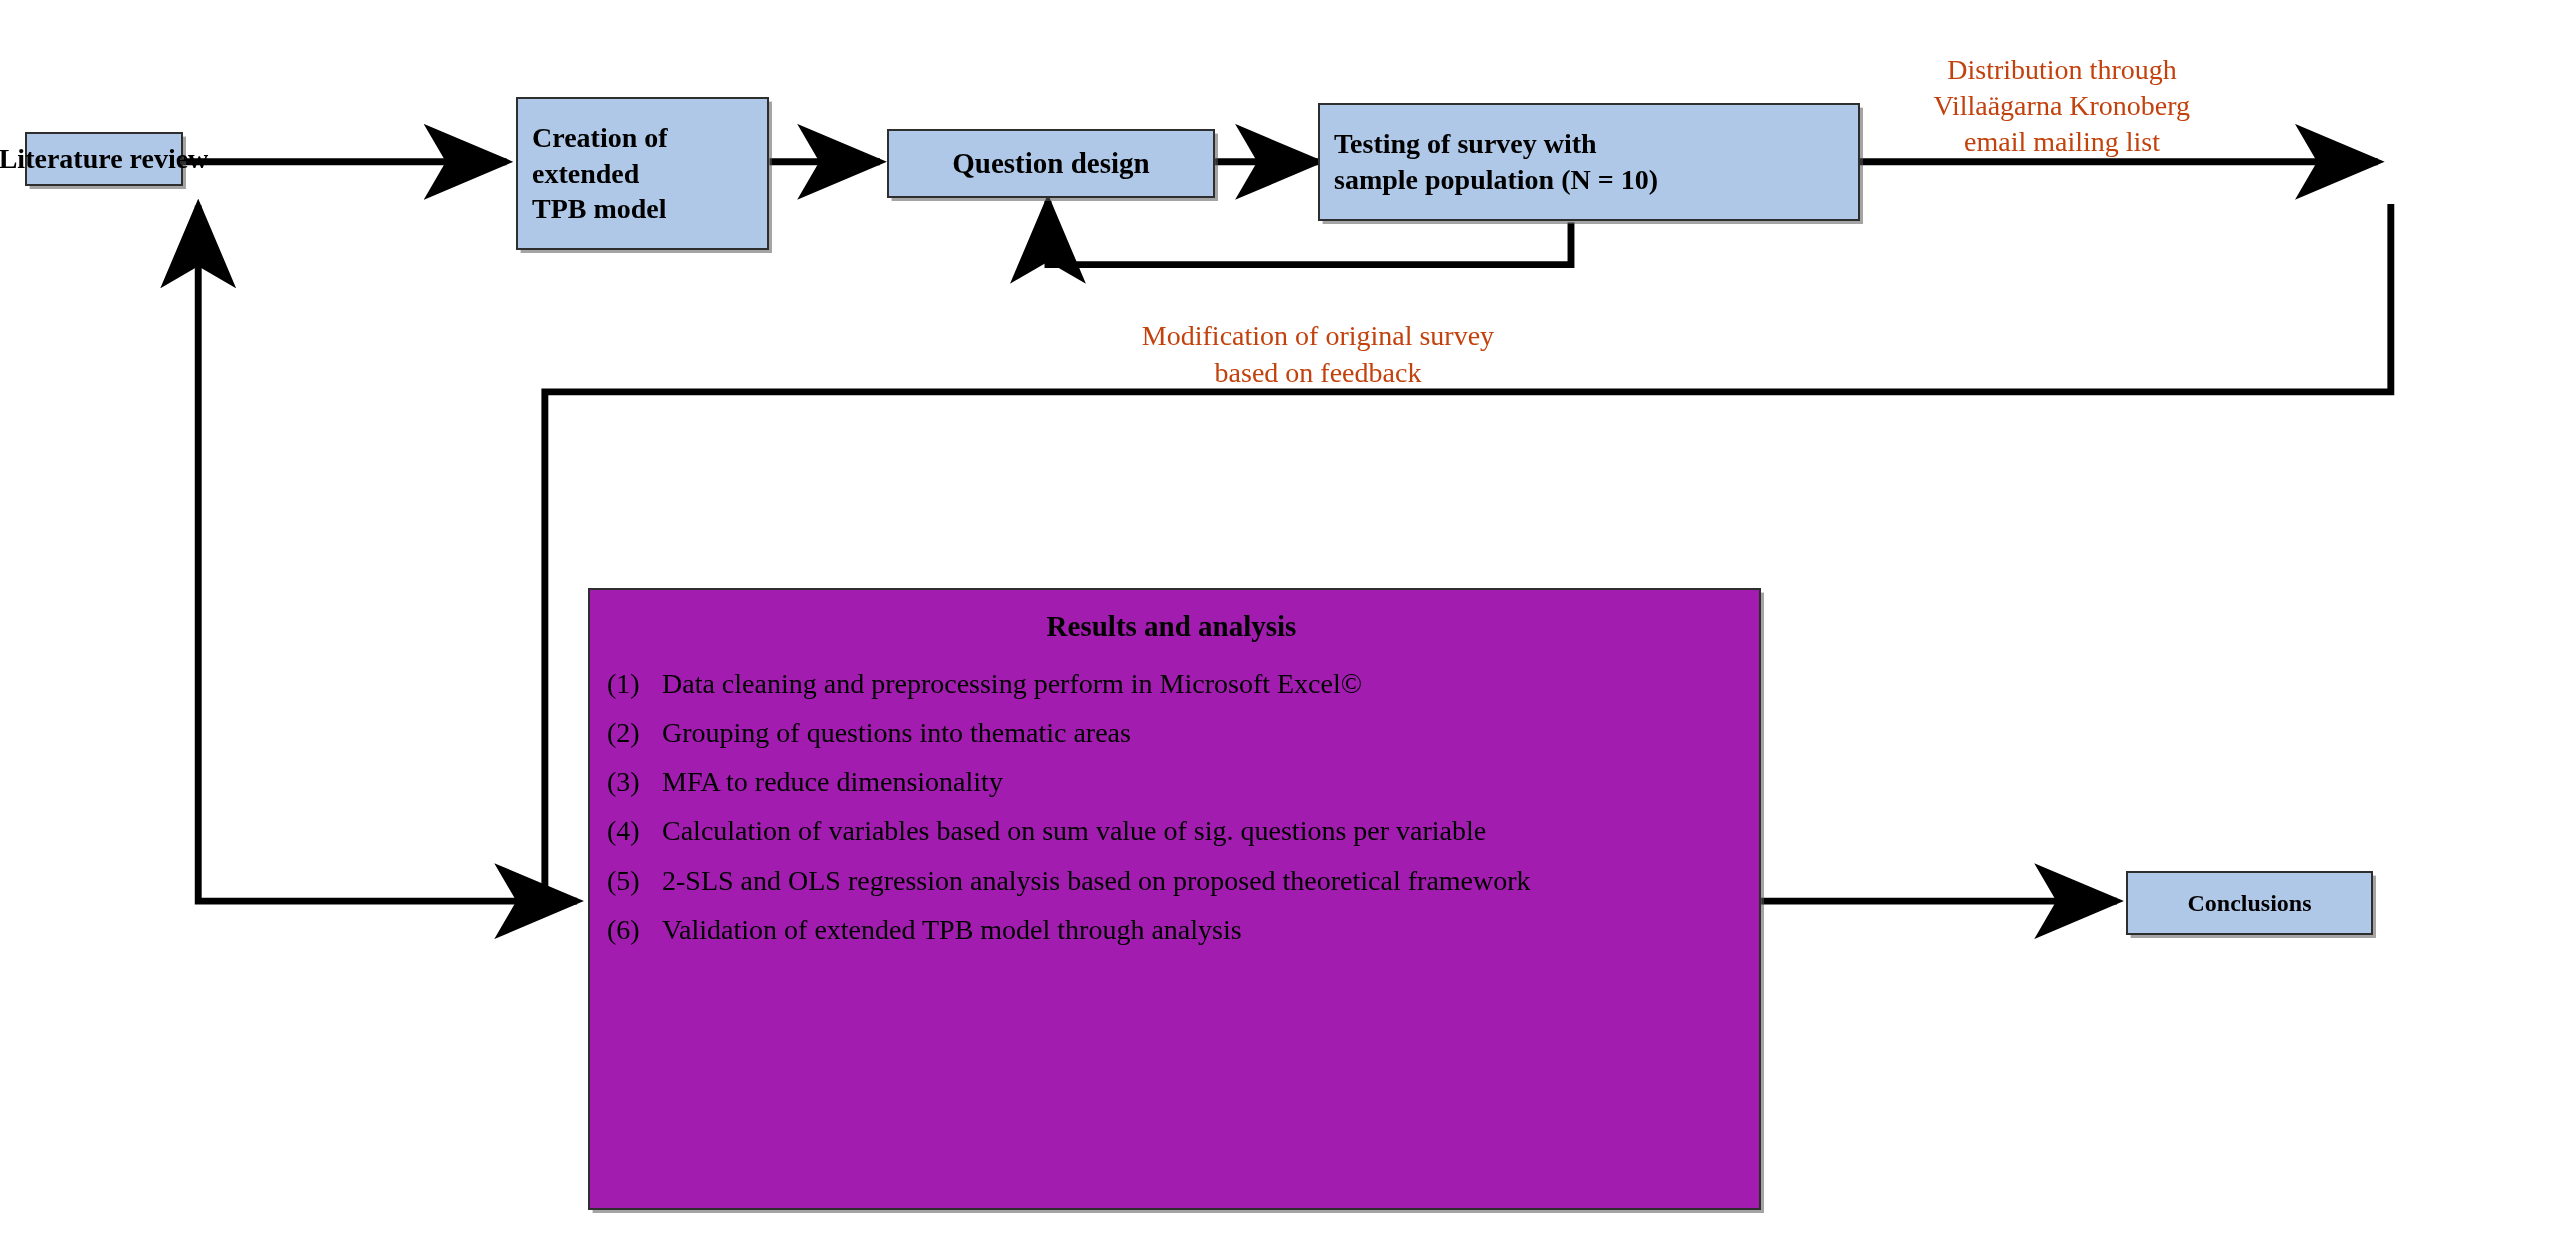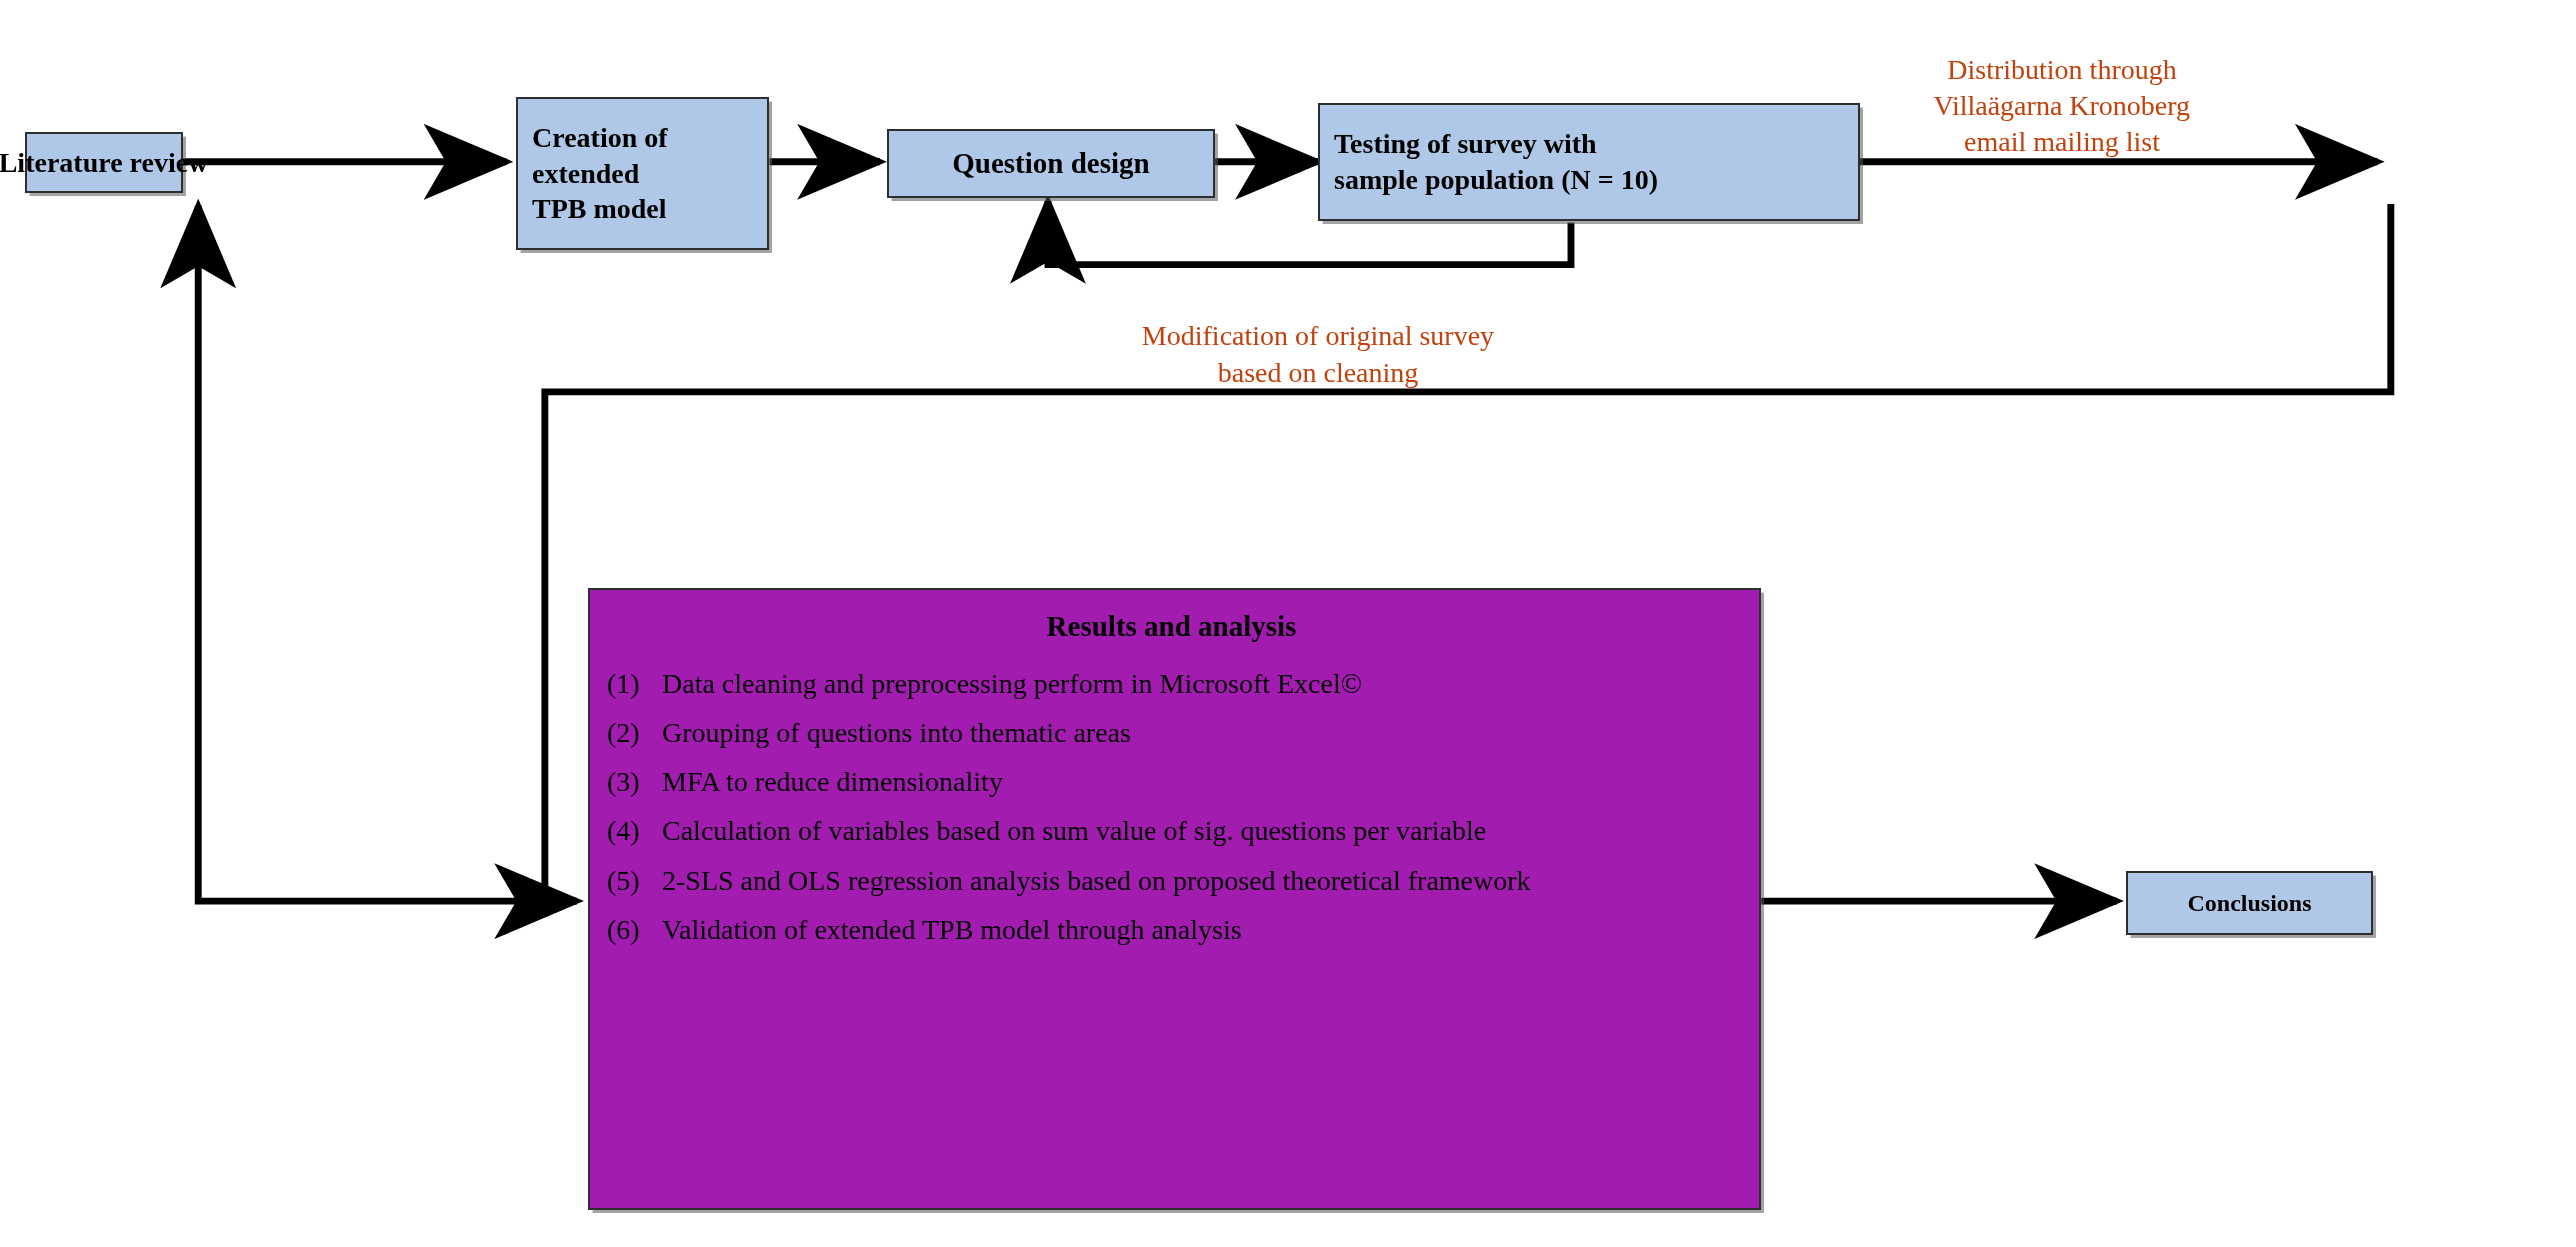--- a/index.html
+++ b/index.html
@@ -122,21 +122,21 @@
 
     <g>
       <path d="M710,1175 L258,1175 L258,268" stroke="#000000" stroke-width="9" fill="none" marker-end="url(#ah)"></path>
     </g>
 
     <g>
       <path d="M2296,1175 L2760,1175" stroke="#000000" stroke-width="9" fill="none" marker-end="url(#ah)"></path>
     </g>
   </svg>
 
-  <div class="node center" id="node-literature" style="left:24.5px; top:132px; width:158px; height:61px; font-size:28px;">
+  <div class="node center" id="node-literature" style="left:24.5px; top:132px; width:158px; height:54px; font-size:28px;">
     <span class="ln">Literature review</span>
   </div>
 
   <div class="node leftal" id="node-creation" style="left:516px; top:97px; width:253px; height:153px; font-size:28px;">
     <span class="ln">Creation of</span>
     <span class="ln">extended</span>
     <span class="ln">TPB model</span>
   </div>
 
   <div class="node center" id="node-question" style="left:887px; top:129px; width:328px; height:69px; font-size:29px;">
@@ -154,21 +154,21 @@
   </div>
 
   <div class="freetext" id="label-distribution" style="left:1841px; top:15.3px; width:414px; font-size:28px;">
     <span class="ln">Distribution through</span>
     <span class="ln">Villaägarna Kronoberg</span>
     <span class="ln">email mailing list</span>
   </div>
 
   <div class="freetext" id="label-modification" style="left:1020px; top:282px; width:568px; font-size:28px;">
     <span class="ln">Modification of original survey</span>
-    <span class="ln">based on cleaning</span>
+    <span class="ln">based on feedback</span>
   </div>
 
   <div id="results-panel" style="left:588px; top:588px; width:1173px; height:622px;">
 
     <div id="results-title">Results and analysis</div>
 
     <div class="res-item">
       <span class="res-num">(1)</span>
       <span class="res-txt">Data cleaning and preprocessing perform in Microsoft Excel©</span>
     </div>

